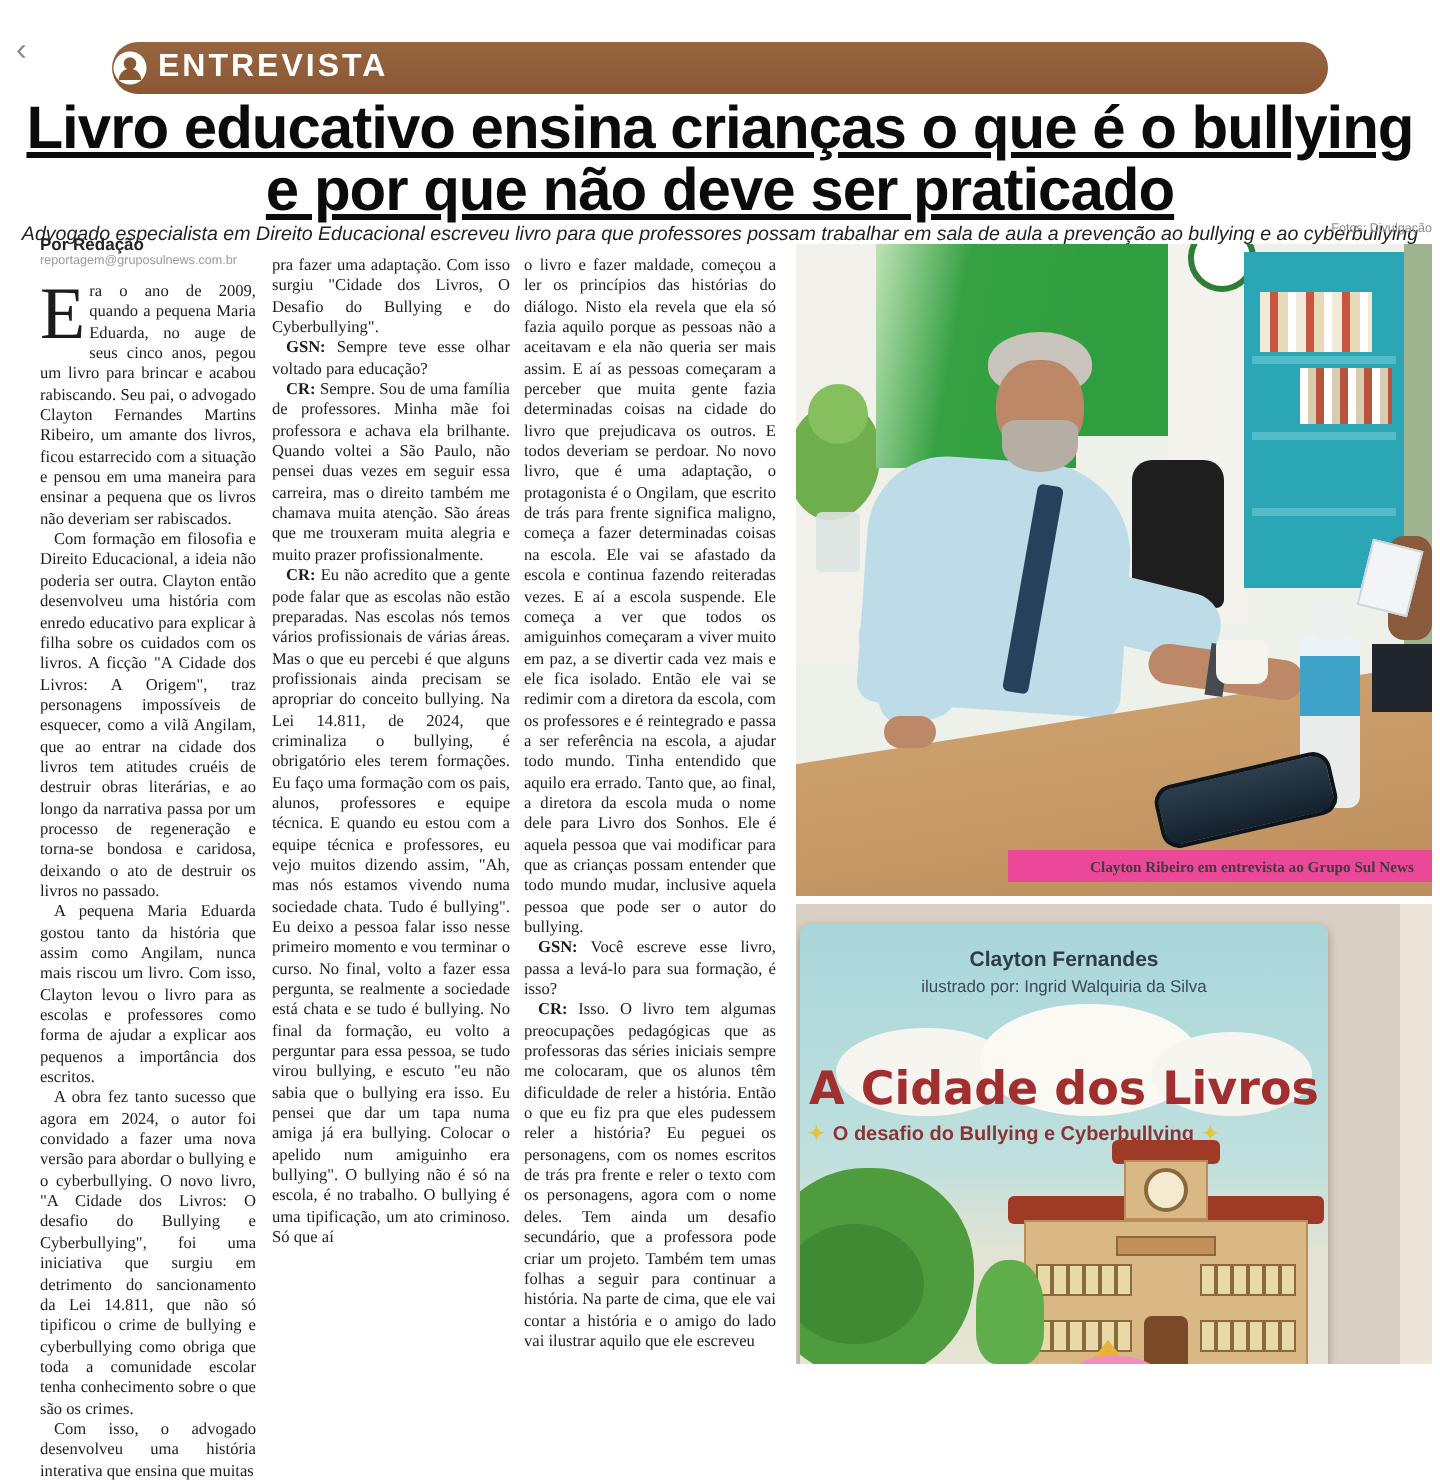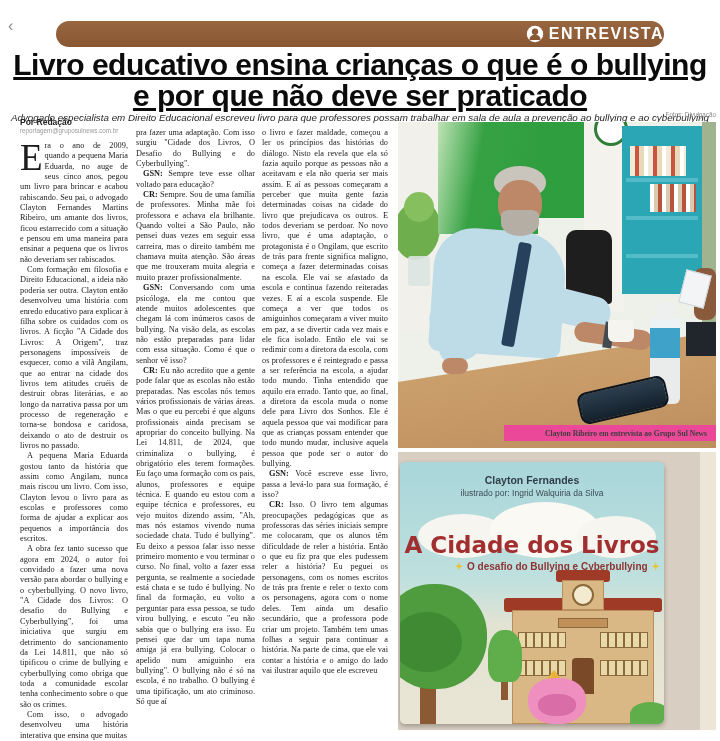--- a/index.html
+++ b/index.html
@@ -4,21 +4,21 @@
 <style>
   * { margin:0; padding:0; box-sizing:border-box; }
   html,body { background:#ffffff; }
   body { width:720px; height:741px; font-family:"Liberation Sans", sans-serif; }
   .page { position:relative; width:720px; height:741px; background:#ffffff; overflow:hidden; }
 
   .back { position:absolute; left:8px; top:18px; font-size:16px; color:#8a8a8a; line-height:1; cursor:pointer; }
 
   .banner { position:absolute; left:56px; top:21px; width:608px; height:26px;
             background:linear-gradient(#97663f,#8a5733); border-radius:13px;
-            display:flex; align-items:center; justify-content:flex-end; gap:5px; }
+            display:flex; align-items:center; justify-content:flex-start; gap:5px; }
   .banner-label { color:#ffffff; font-weight:bold; font-size:16px; letter-spacing:1.5px; }
 
   .headline { position:absolute; left:0; top:49px; width:720px; text-align:center;
               font-weight:bold; color:#0b0b0b; font-size:30px; line-height:31px; letter-spacing:-0.5px; }
   .headline .hl { display:block;text-decoration:underline; }
 
   .subhead { position:absolute; left:0; top:112px; width:720px; text-align:center;
              font-style:italic; font-size:9.8px; color:#1f1f1f; }
 
   .byline { position:absolute; left:20px; top:117px; }
@@ -90,35 +90,35 @@
   .ph-botcap  { left:259px; top:180px; width:16px; height:18px; background:#eef0f0; border-radius:3px; }
   .ph-hand2   { left:296px; top:146px; width:22px; height:52px; background:#8a5a3d; border-radius:8px; }
   .ph-card    { left:284px; top:150px; width:26px; height:34px; background:#f2f4f6;
                 transform:rotate(14deg); border:1px solid #cfd6db; }
   .ph-dark    { left:288px; top:200px; width:30px; height:34px; background:#20262b; }
   .ph-caption { left:106px; top:303px; width:244px; height:16px; background:#ec4899;
                 display:flex; align-items:center; justify-content:center;
                 font-size:7.6px; font-weight:bold; color:#3d3d3d;font-family:Liberation Serif, serif; }
 
   
-  .book { position:absolute; left:398px; top:452px; width:318px; height:278px;
+  .book { position:absolute; left:398px; top:452px; width:318px; height:230px;
           background:#d8cec1; overflow:hidden; }
   .book div { position:absolute; }
   .book-strip { right:0; top:0; width:16px; height:278px; background:#ece5d8; }
   .cover { left:2px; top:10px; width:264px; height:262px; overflow:hidden; border-radius:5px;
            background:linear-gradient(#a9d6da 0%,#bfe0de 45%,#e2e3d3 62%,#e9e5d4 100%);
            box-shadow:0 2px 5px rgba(0,0,0,.28); }
   .cov-author { top:12px; width:100%; text-align:center; font-weight:bold; font-size:10.5px; color:#2f3d47; }
   .cov-illus  { top:26px; width:100%; text-align:center; font-size:8.5px; color:#3c4c57; }
   .cloud1 { left:18px;  top:52px; width:90px; height:44px; background:#f7f5ef; border-radius:50%; }
   .cloud2 { left:90px;  top:40px; width:110px; height:56px; background:#fbf9f3; border-radius:50%; }
   .cloud3 { left:176px; top:54px; width:80px; height:42px; background:#f7f5ef; border-radius:50%; }
   .cov-title { top:70px; width:100%; text-align:center; font-weight:bold; font-size:23px;
                color:#a22f2f; font-family:"DejaVu Sans", sans-serif; }
-  .cov-sub { top:99px; width:100%; text-align:right; font-weight:bold; font-size:10px; color:#8d3333; }
+  .cov-sub { top:99px; width:100%; text-align:left; font-weight:bold; font-size:10px; color:#8d3333; }
   .cov-sub .spark { color:#e6c33c; font-weight:bold; padding:0 4px; }
   .c-treebig  { left:-18px; top:122px; width:105px; height:105px; background:#4e9c3e; border-radius:48%; }
   .c-treedk   { left:-8px; top:150px; width:70px; height:60px; background:#3f8a33; border-radius:50%; }
   .c-trunk    { left:20px; top:214px; width:16px; height:48px; background:#8b5a33; }
   .c-treesm   { left:88px; top:168px; width:34px; height:52px; background:#5fae4b; border-radius:45% 45% 30% 30%; }
   .c-trunksm  { left:101px; top:218px; width:7px; height:20px; background:#8b5a33; }
   .c-roof     { left:104px; top:136px; width:158px; height:14px; background:#9e3a26; border-radius:3px; }
   .c-school   { left:112px; top:148px; width:142px; height:114px; background:#dab886; border:1px solid #b98d5c; }
   .c-towroof  { left:156px; top:108px; width:54px; height:12px; background:#9e3a26; border-radius:3px; }
   .c-tower    { left:162px; top:118px; width:42px; height:30px; background:#dab886; border:1px solid #b98d5c; }
@@ -172,21 +172,20 @@
     <p>Com formação em filosofia e Direito Educacional, a ideia não poderia ser outra. Clayton então desenvolveu uma história com enredo educativo para explicar à filha sobre os cuidados com os livros. A ficção "A Cidade dos Livros: A Origem", traz personagens impossíveis de esquecer, como a vilã Angilam, que ao entrar na cidade dos livros tem atitudes cruéis de destruir obras literárias, e ao longo da narrativa passa por um processo de regeneração e torna-se bondosa e caridosa, deixando o ato de destruir os livros no passado.</p>
     <p>A pequena Maria Eduarda gostou tanto da história que assim como Angilam, nunca mais riscou um livro. Com isso, Clayton levou o livro para as escolas e professores como forma de ajudar a explicar aos pequenos a importância dos escritos.</p>
     <p>A obra fez tanto sucesso que agora em 2024, o autor foi convidado a fazer uma nova versão para abordar o bullying e o cyberbullying. O novo livro, "A Cidade dos Livros: O desafio do Bullying e Cyberbullying", foi uma iniciativa que surgiu em detrimento do sancionamento da Lei 14.811, que não só tipificou o crime de bullying e cyberbullying como obriga que toda a comunidade escolar tenha conhecimento sobre o que são os crimes.</p>
     <p>Com isso, o advogado desenvolveu uma história interativa que ensina que muitas</p>
   </div>
 
   <div class="col" id="col2">
     <p class="noind">pra fazer uma adaptação. Com isso surgiu "Cidade dos Livros, O Desafio do Bullying e do Cyberbullying".</p>
     <p><b>GSN:</b><span> Sempre teve esse olhar voltado para educação?</span></p>
     <p><b>CR:</b><span> Sempre. Sou de uma família de professores. Minha mãe foi professora e achava ela brilhante. Quando voltei a São Paulo, não pensei duas vezes em seguir essa carreira, mas o direito também me chamava muita atenção. São áreas que me trouxeram muita alegria e muito prazer profissionalmente.</span></p>
-    <p><b>GSN:</b><span> Conversando com uma psicóloga, ela me contou que atende muitos adolescentes que chegam lá com inúmeros casos de bullying. Na visão dela, as escolas não estão preparadas para lidar com essa situação. Como é que o senhor vê isso?</span></p>
     <p><b>CR:</b><span> Eu não acredito que a gente pode falar que as escolas não estão preparadas. Nas escolas nós temos vários profissionais de várias áreas. Mas o que eu percebi é que alguns profissionais ainda precisam se apropriar do conceito bullying. Na Lei 14.811, de 2024, que criminaliza o bullying, é obrigatório eles terem formações. Eu faço uma formação com os pais, alunos, professores e equipe técnica. E quando eu estou com a equipe técnica e professores, eu vejo muitos dizendo assim, "Ah, mas nós estamos vivendo numa sociedade chata. Tudo é bullying". Eu deixo a pessoa falar isso nesse primeiro momento e vou terminar o curso. No final, volto a fazer essa pergunta, se realmente a sociedade está chata e se tudo é bullying. No final da formação, eu volto a perguntar para essa pessoa, se tudo virou bullying, e escuto "eu não sabia que o bullying era isso. Eu pensei que dar um tapa numa amiga já era bullying. Colocar o apelido num amiguinho era bullying". O bullying não é só na escola, é no trabalho. O bullying é uma tipificação, um ato criminoso. Só que aí</span></p>
   </div>
 
   <div class="col" id="col3">
     <p class="noind">o livro e fazer maldade, começou a ler os princípios das histórias do diálogo. Nisto ela revela que ela só fazia aquilo porque as pessoas não a aceitavam e ela não queria ser mais assim. E aí as pessoas começaram a perceber que muita gente fazia determinadas coisas na cidade do livro que prejudicava os outros. E todos deveriam se perdoar. No novo livro, que é uma adaptação, o protagonista é o Ongilam, que escrito de trás para frente significa maligno, começa a fazer determinadas coisas na escola. Ele vai se afastado da escola e continua fazendo reiteradas vezes. E aí a escola suspende. Ele começa a ver que todos os amiguinhos começaram a viver muito em paz, a se divertir cada vez mais e ele fica isolado. Então ele vai se redimir com a diretora da escola, com os professores e é reintegrado e passa a ser referência na escola, a ajudar todo mundo. Tinha entendido que aquilo era errado. Tanto que, ao final, a diretora da escola muda o nome dele para Livro dos Sonhos. Ele é aquela pessoa que vai modificar para que as crianças possam entender que todo mundo mudar, inclusive aquela pessoa que pode ser o autor do bullying.</p>
     <p><b>GSN:</b><span> Você escreve esse livro, passa a levá-lo para sua formação, é isso?</span></p>
     <p><b>CR:</b><span> Isso. O livro tem algumas preocupações pedagógicas que as professoras das séries iniciais sempre me colocaram, que os alunos têm dificuldade de reler a história. Então o que eu fiz pra que eles pudessem reler a história? Eu peguei os personagens, com os nomes escritos de trás pra frente e reler o texto com os personagens, agora com o nome deles. Tem ainda um desafio secundário, que a professora pode criar um projeto. Também tem umas folhas a seguir para continuar a história. Na parte de cima, que ele vai contar a história e o amigo do lado vai ilustrar aquilo que ele escreveu</span></p>
   </div>
 
   <div class="photo">

